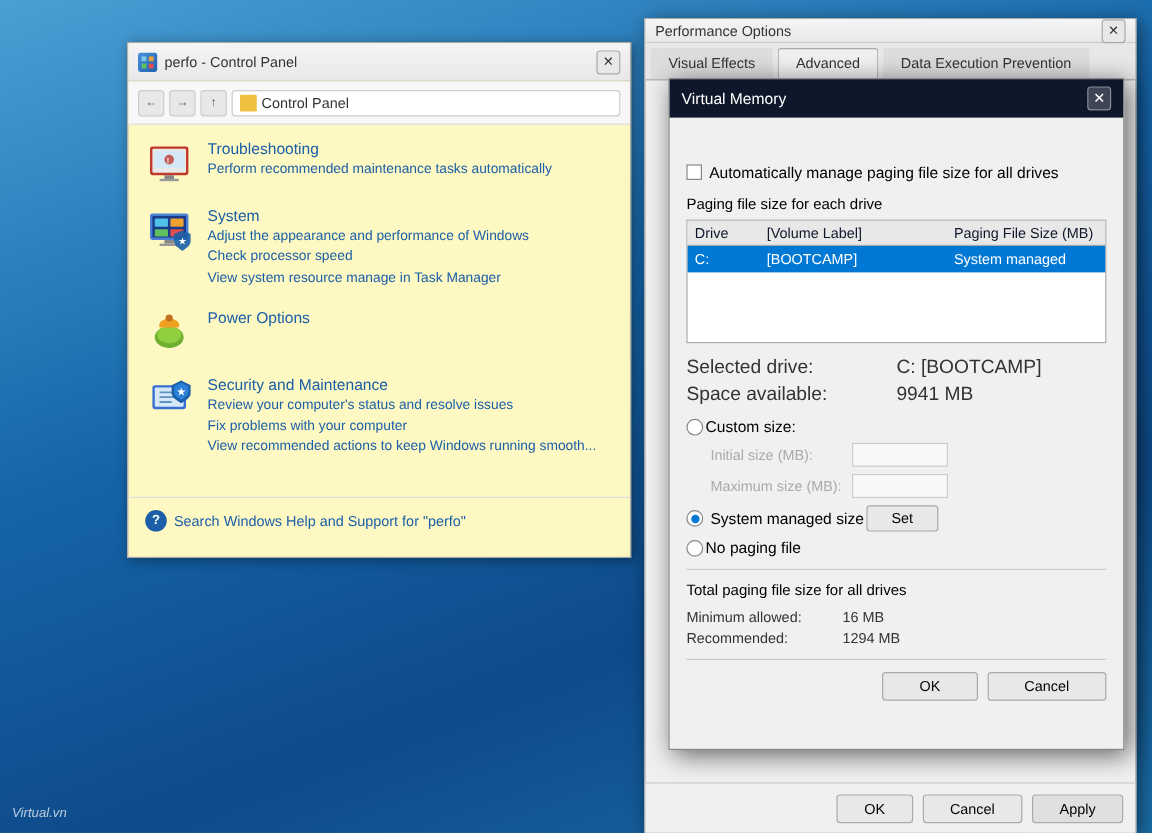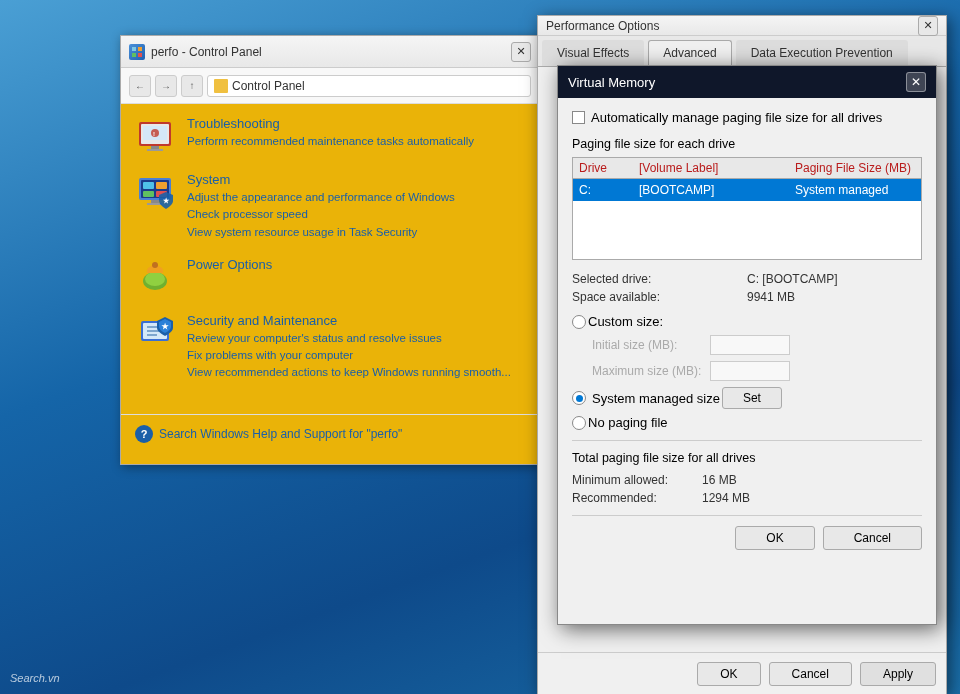--- a/index.html
+++ b/index.html
@@ -28,24 +28,24 @@
       color: rgba(255,255,255,0.7);
       font-size: 11px;
       font-style: italic;
       z-index: 5;
     }
 
     
     .control-panel-window {
       position: absolute;
       top: 35px;
-      left: 120px;
+      left: 106px;
       width: 420px;
       height: 430px;
-      background: #eab308;
+      background: #fef9c3;
       border: 1px solid #aaa;
       box-shadow: 2px 2px 10px rgba(0,0,0,0.4);
       z-index: 10;
     }
 
     .cp-titlebar {
       background: linear-gradient(to bottom, #f5f5f5, #e8e8e8);
       padding: 6px 8px;
       display: flex;
       align-items: center;
@@ -297,20 +297,21 @@
       display: flex;
       align-items: center;
       justify-content: center;
       font-size: 12px;
       cursor: pointer;
       color: white;
     }
 
     .vm-body {
       padding: 12px 14px;
+      margin-top: 26px;
     }
 
     .vm-checkbox-row {
       display: flex;
       align-items: center;
       gap: 6px;
       margin-bottom: 12px;
     }
 
     .vm-checkbox {
@@ -337,21 +338,21 @@
       background: white;
     }
 
     .vm-table-header {
       display: grid;
       grid-template-columns: 60px 1fr 120px;
       background: #e8e8e8;
       border-bottom: 1px solid #aaa;
       padding: 3px 6px;
       font-size: 12px;
-      color: #b91c1c;
+      color: #0f172a;
     }
 
     .vm-table-row {
       display: grid;
       grid-template-columns: 60px 1fr 120px;
       padding: 4px 6px;
       font-size: 12px;
     }
 
     .vm-table-row.selected {
@@ -361,21 +362,21 @@
 
     .vm-table-body {
       min-height: 80px;
     }
 
     .vm-info-grid {
       display: grid;
       grid-template-columns: 1fr 1fr;
       gap: 4px 0;
       margin-bottom: 10px;
-      font-size: 12px;
+      font-size: 16px;
     }
 
     .vm-info-label { font-weight: 400; color: #333; }
     .vm-info-value { color: #333; }
 
     .vm-radio-group {
       margin-bottom: 10px;
     }
 
     .vm-radio-row {
@@ -510,21 +511,21 @@
     .icon-power {
       
       background: transparent;
     }
   </style>
 </head>
 <body>
 
 <div class="desktop"></div>
 
-<div class="watermark">Search.vn</div>
+<div class="watermark">Virtual.vn</div>
 
 <div class="control-panel-window">
 
   <div class="cp-titlebar">
     <div class="cp-title-icon">
       <svg width="12" height="12" viewBox="0 0 12 12">
         <rect x="1" y="1" width="4" height="4" fill="#7ec8e3"></rect>
         <rect x="7" y="1" width="4" height="4" fill="#f0a030"></rect>
         <rect x="1" y="7" width="4" height="4" fill="#60c060"></rect>
         <rect x="7" y="7" width="4" height="4" fill="#e05050"></rect>
@@ -580,21 +581,21 @@
           <g transform="translate(22, 18)">
             <path d="M7,0 L14,3 L14,9 C14,13 7,17 7,17 C7,17 0,13 0,9 L0,3 Z" fill="#1a5fa8" opacity="0.9"></path>
             <text x="4" y="11" font-size="7" fill="white" font-weight="bold">★</text>
           </g>
         </svg>
       </div>
       <div class="cp-item-body">
         <a class="cp-item-title">System</a>
         <a class="cp-item-link">Adjust the appearance and performance of Windows</a>
         <a class="cp-item-link">Check processor speed</a>
-        <a class="cp-item-link">View system resource usage in Task Security</a>
+        <a class="cp-item-link">View system resource manage in Task Manager</a>
       </div>
     </div>
 
     <div class="cp-item">
       <div class="cp-item-icon icon-power">
         <svg width="36" height="36" viewBox="0 0 36 36">
           <ellipse cx="18" cy="22" rx="12" ry="9" fill="#70b030"></ellipse>
           <ellipse cx="18" cy="20" rx="10" ry="7" fill="#90d040"></ellipse>
           <path d="M10,14 Q8,8 18,6 Q28,8 26,14" fill="#f0a020" stroke="none"></path>
           <circle cx="18" cy="6" r="3" fill="#c07020"></circle>

